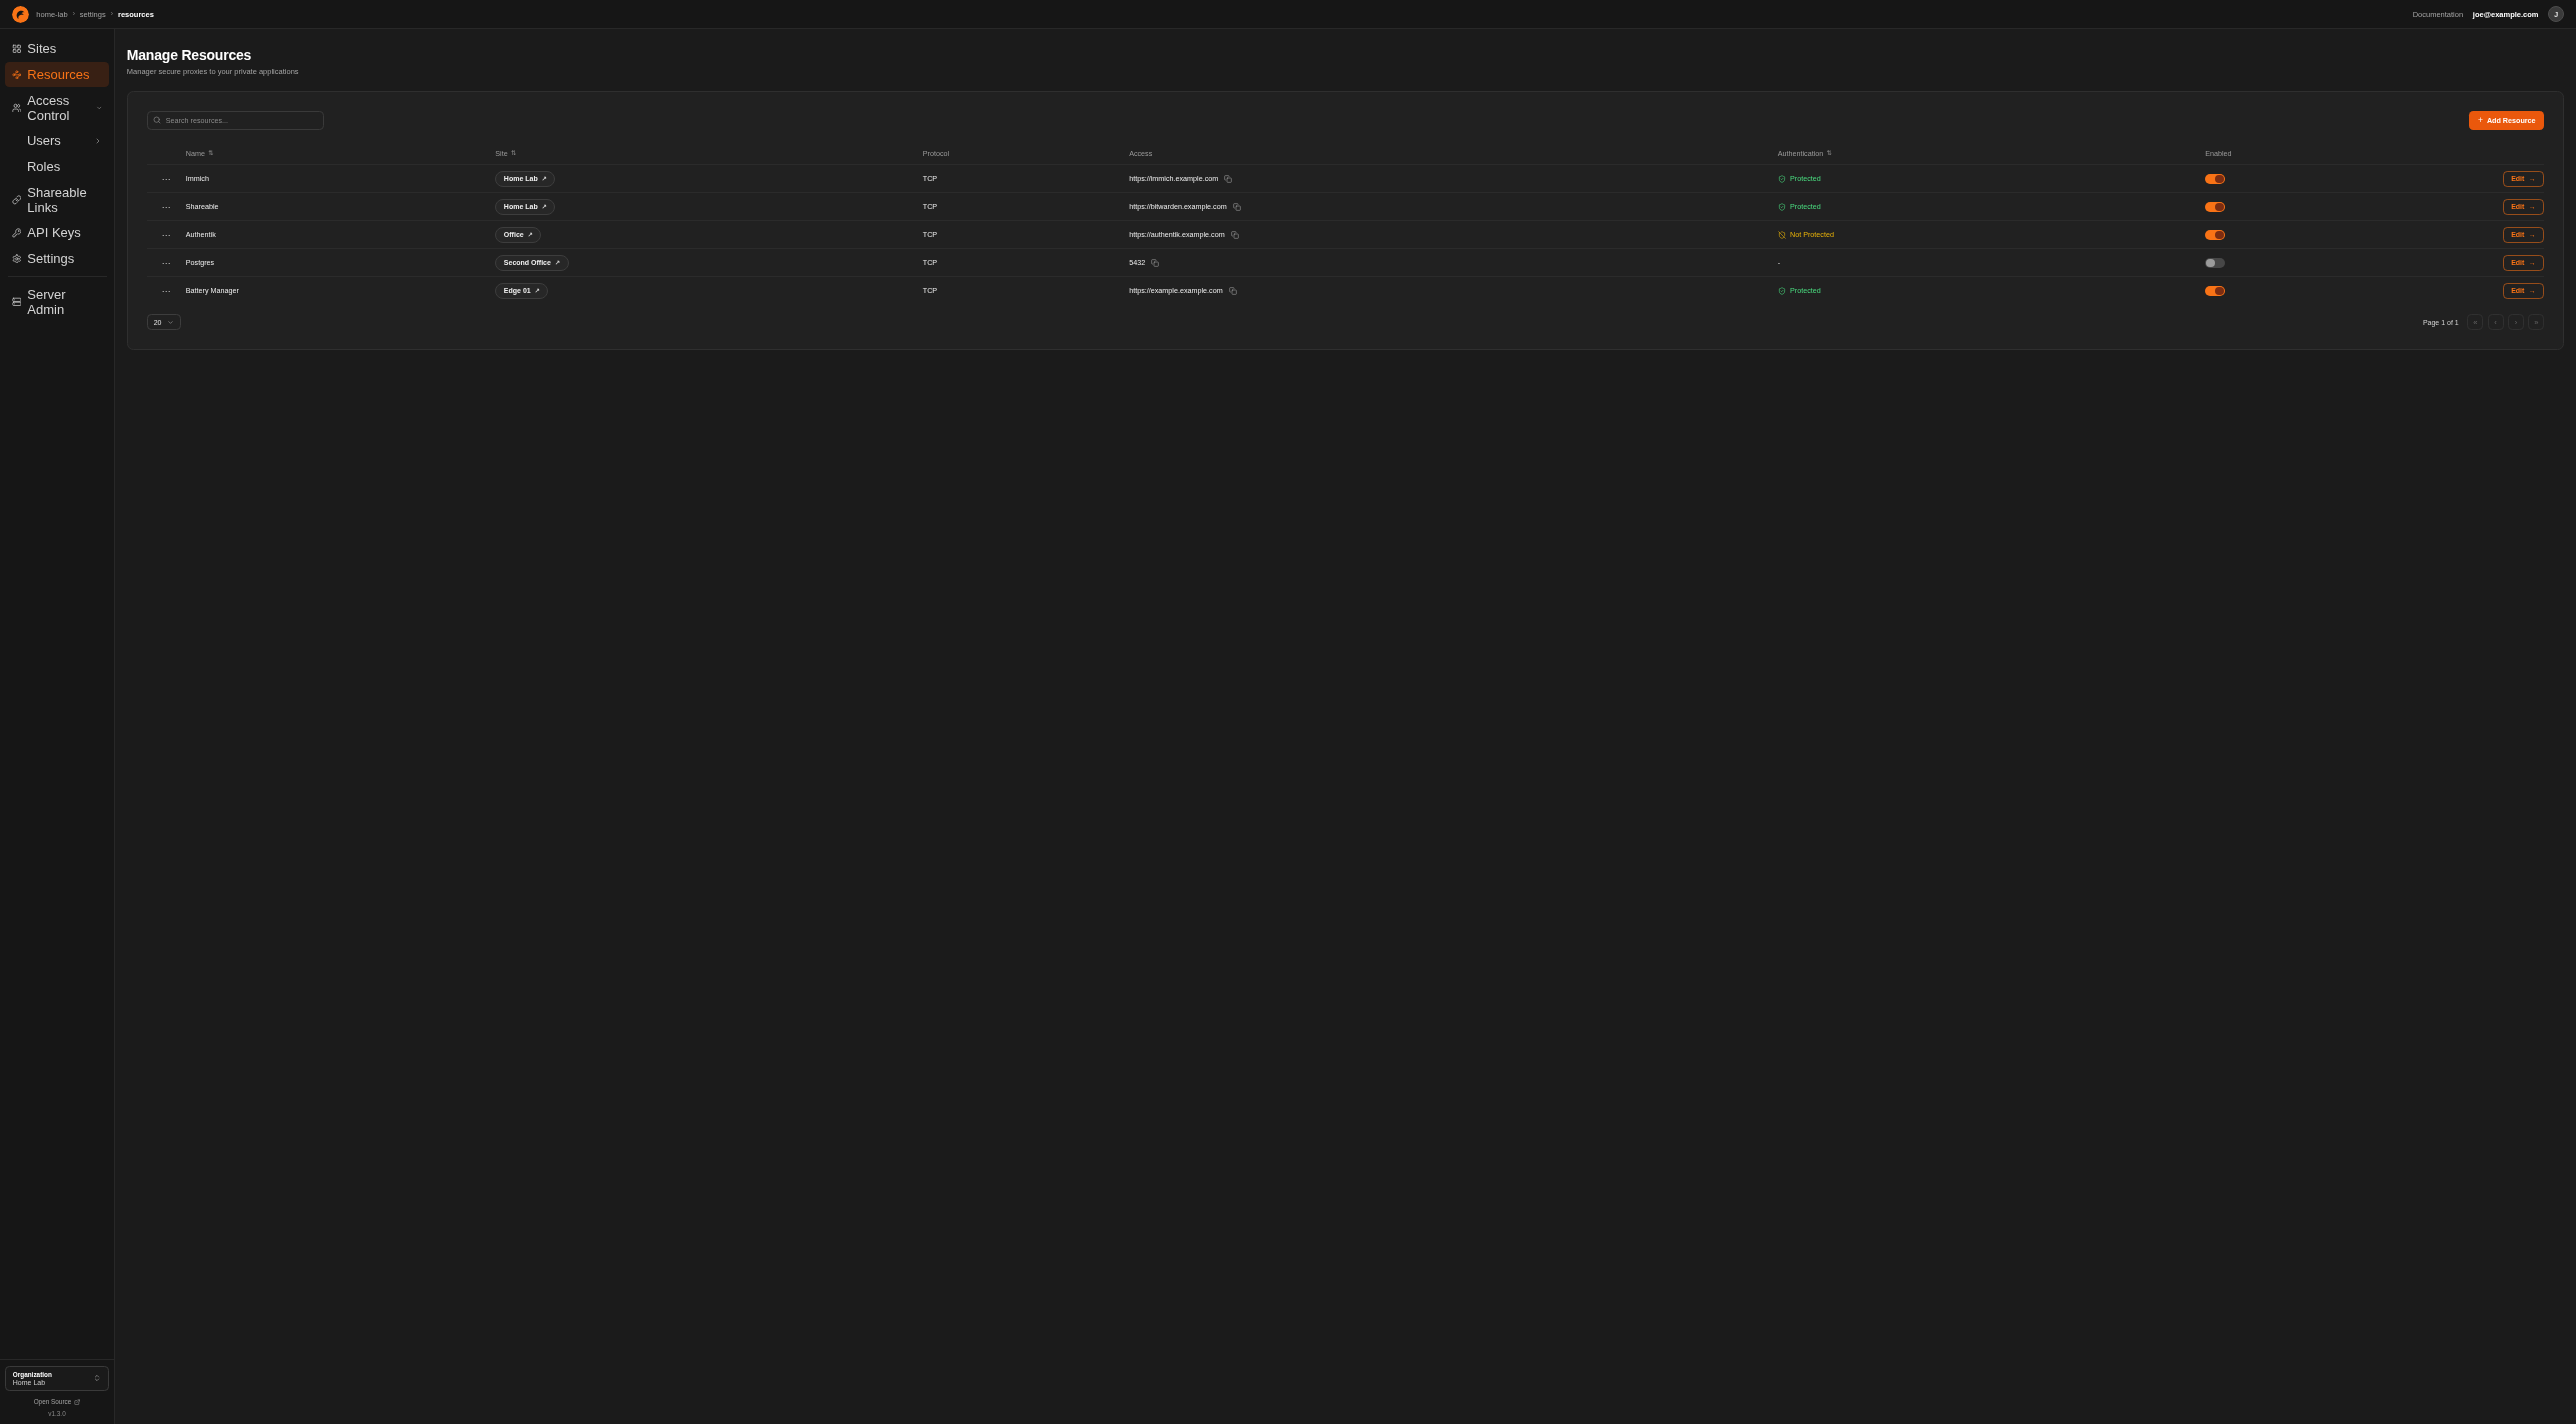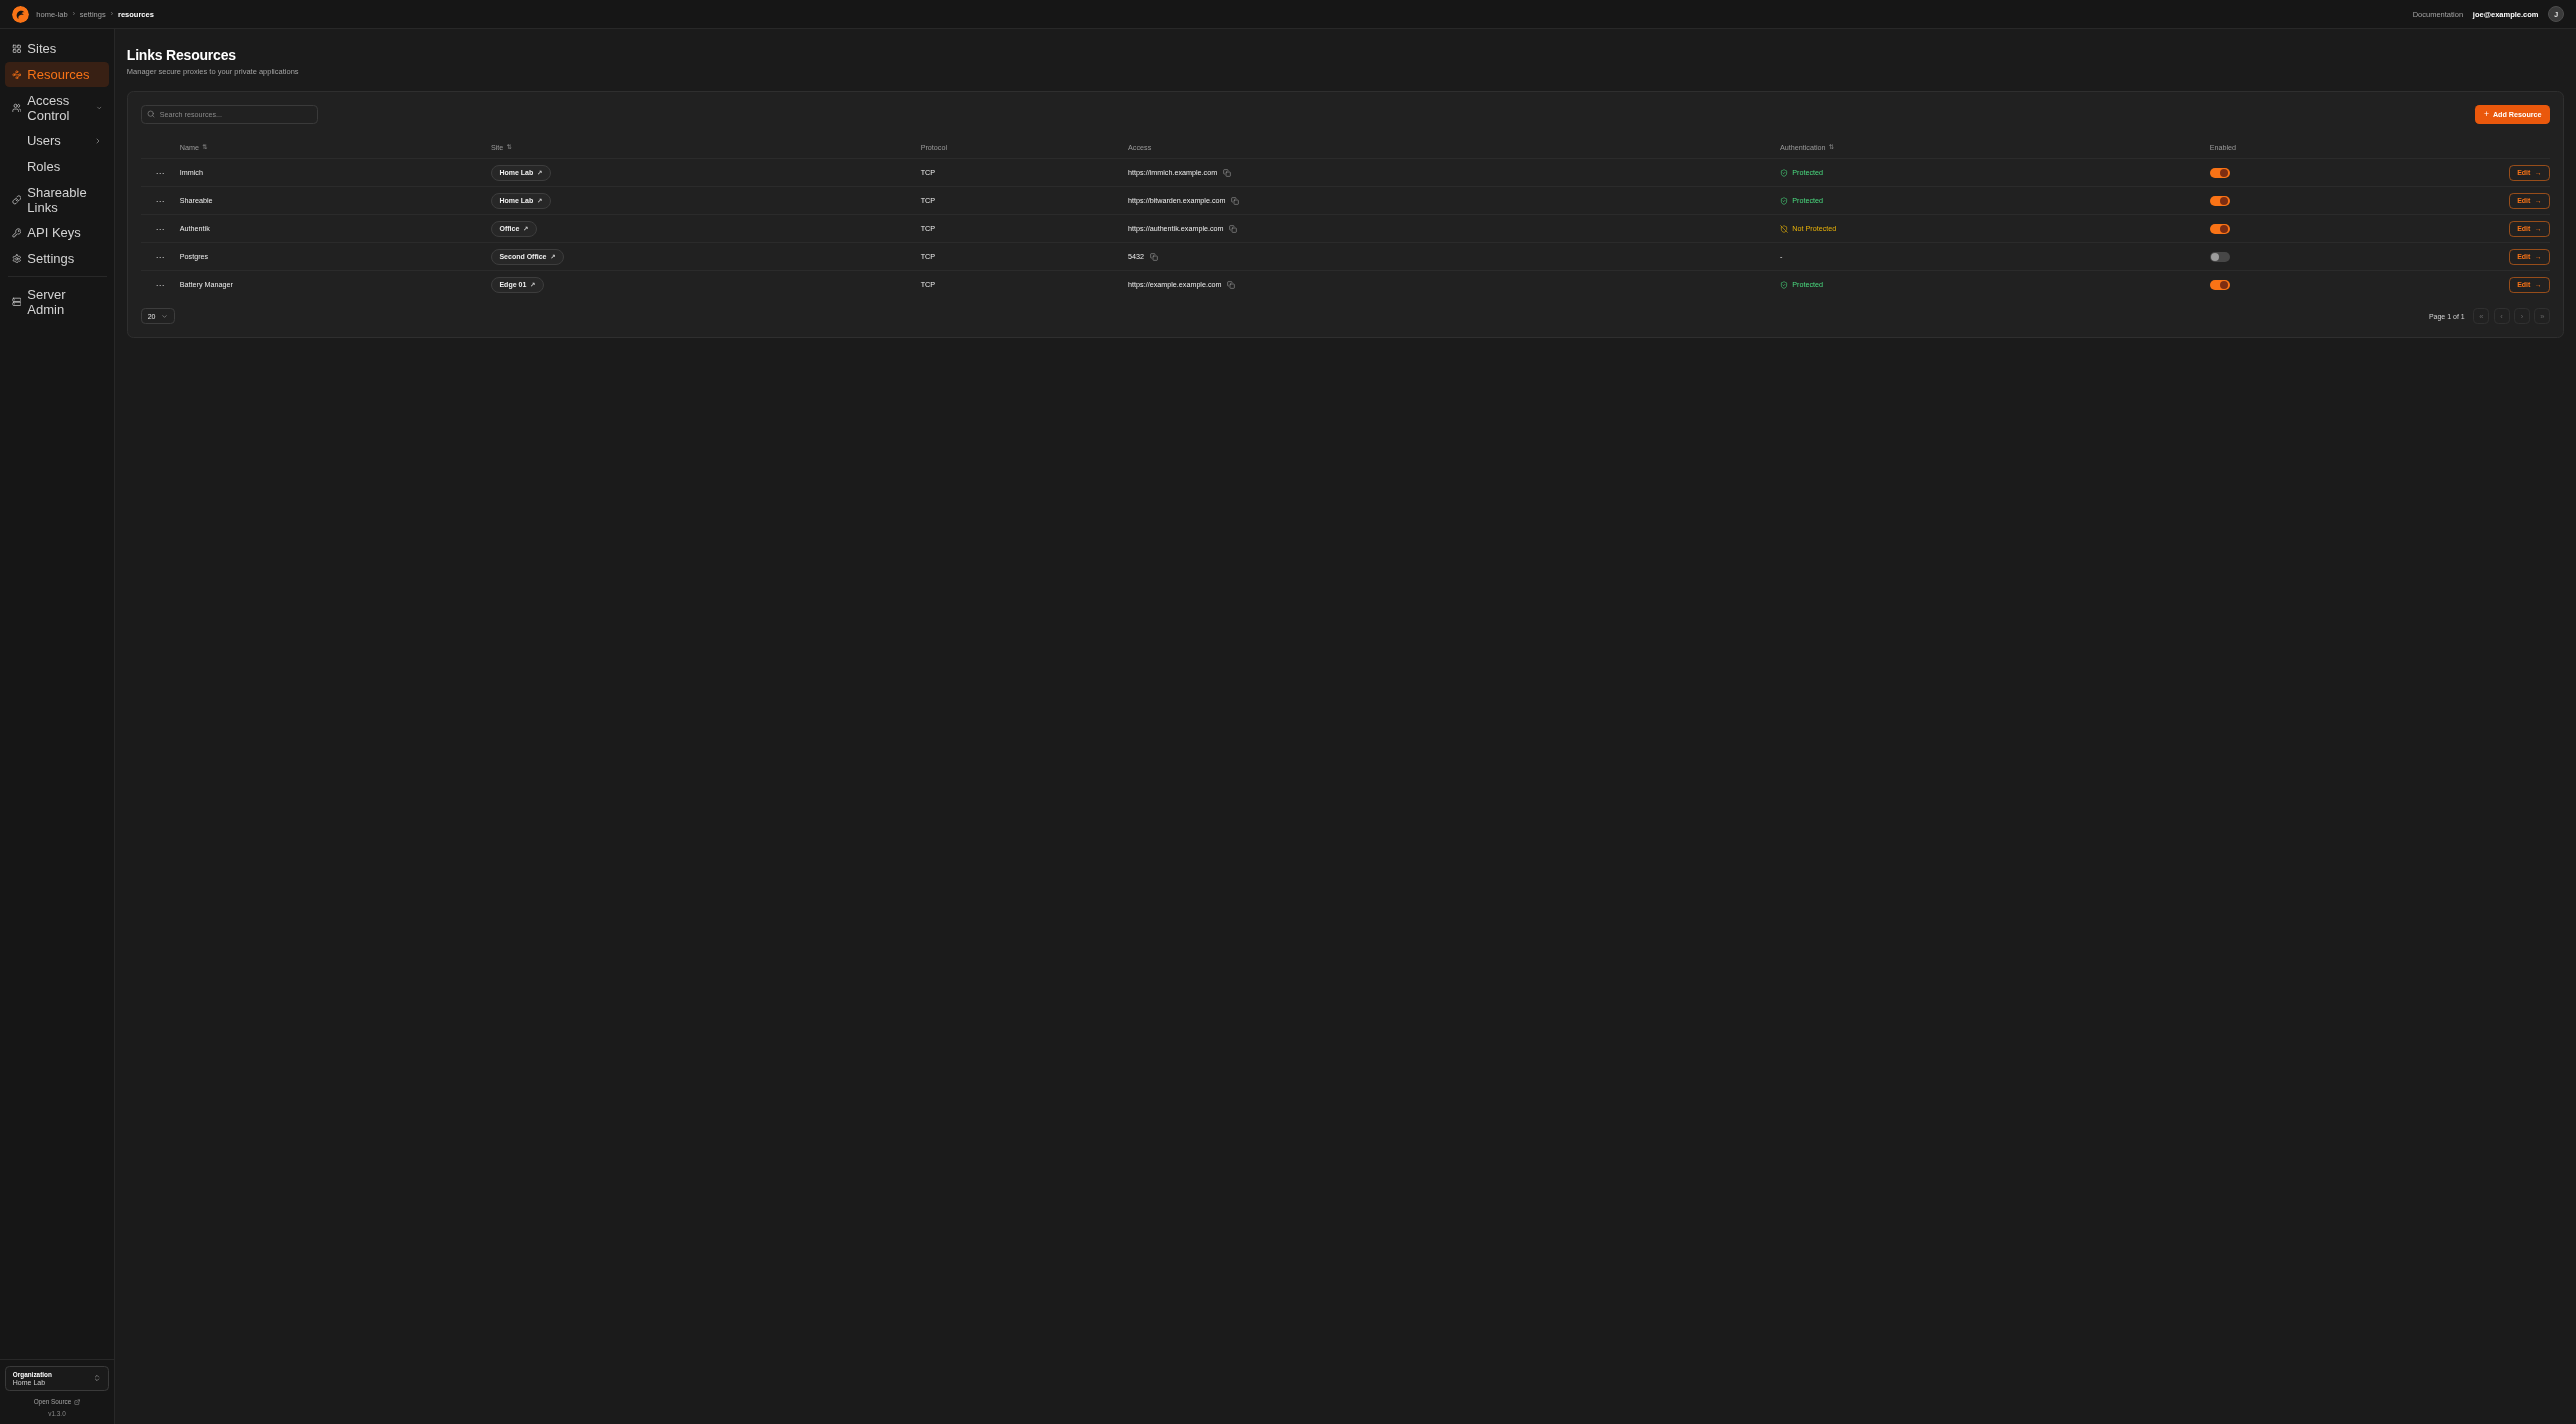--- a/index.html
+++ b/index.html
@@ -78,21 +78,21 @@
 
   
   .main { flex: 1; padding: 18px 11.8px 21.5px; min-width: 0; background: #1b1b1b; }
   .page-title { margin: 0 0 3.8px; font-size: 14px; font-weight: 700; color: #ffffff; letter-spacing: -0.2px; }
   .page-subtitle { margin: 0 0 15px; font-size: 7.5px; color: #a3a3a3; }
 
   .card {
     background: #212121;
     border: 0.5px solid #2f2f2f;
     border-radius: 6.4px;
-    padding: 13px;
+    padding: 19px;
   }
   .card-top { display: flex; align-items: center; justify-content: space-between; margin-bottom: 11.8px; }
   .search-wrap { position: relative; width: 177px; }
   .search-wrap .search-ic { position: absolute; left: 5.9px; top: 50%; transform: translateY(-50%); color: #8a8a8a; }
   .search-input {
     width: 100%; height: 19.3px;
     background: transparent; border: 0.5px solid #3a3a3a; border-radius: 4.3px;
     color: #e8e8e8; font-size: 7.2px; padding: 0 6.4px 0 18px;
     font-family: inherit; outline: none;
   }
@@ -327,21 +327,21 @@
               <path d="M15 3h6v6"></path>
               <path d="M10 14 21 3"></path>
               <path d="M18 13v6a2 2 0 0 1-2 2H5a2 2 0 0 1-2-2V8a2 2 0 0 1 2-2h6"></path>
             </svg>
         </a>
         <div class="version">v1.3.0</div>
       </div>
     </aside>
 
     <main class="main">
-      <h1 class="page-title">Links Resources</h1>
+      <h1 class="page-title">Manage Resources</h1>
       <p class="page-subtitle">Manager secure proxies to your private applications</p>
 
       <section class="card">
 
         <div class="card-top">
           <div class="search-wrap">
             <svg class="ic-sm search-ic" viewBox="0 0 24 24" fill="none" stroke="currentColor" stroke-width="2" stroke-linecap="round" stroke-linejoin="round">
                 <circle cx="11" cy="11" r="8"></circle>
                 <path d="m21 21-4.35-4.35"></path>
               </svg>

